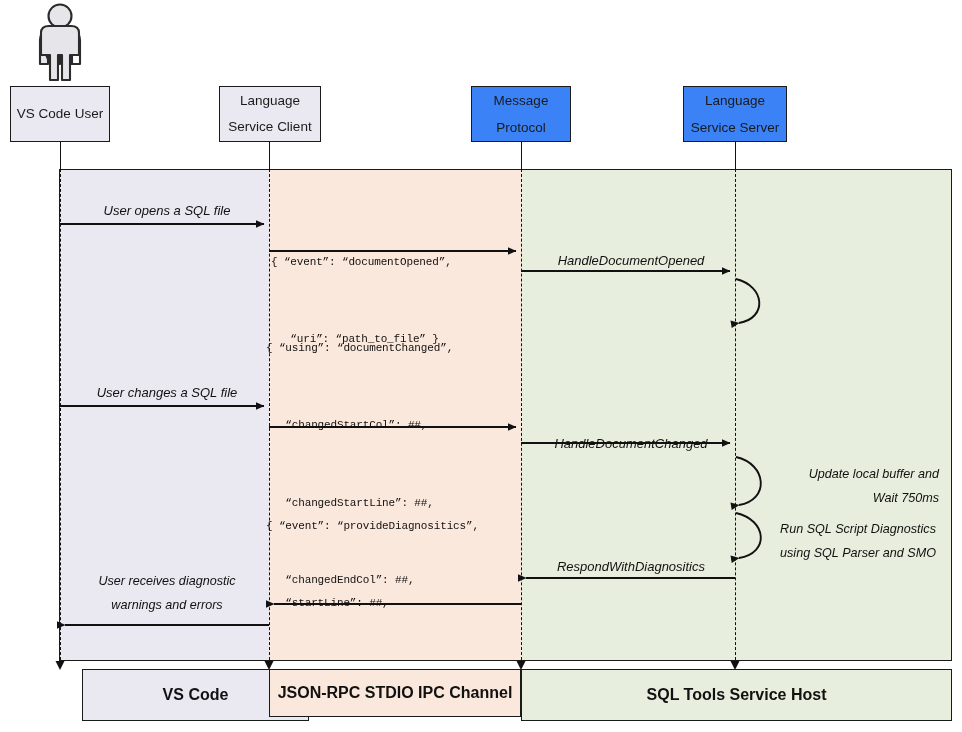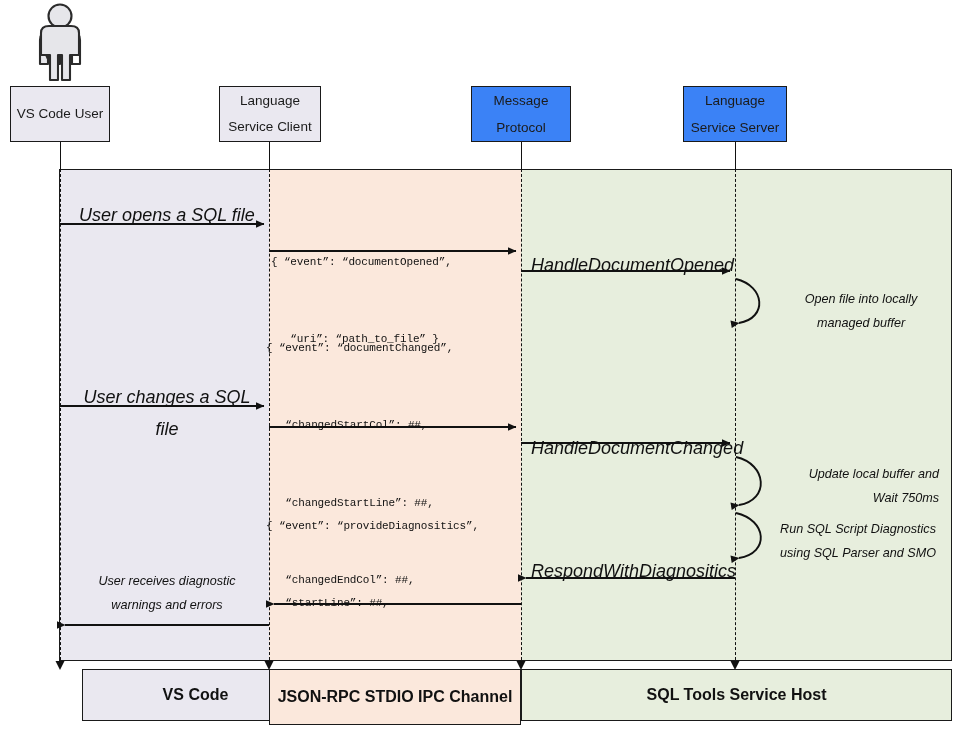--- a/index.html
+++ b/index.html
@@ -41,21 +41,21 @@
     position:absolute;box-sizing:border-box;border:1.6px solid #1a1a1a;
     display:flex;align-items:center;justify-content:center;
     font-weight:bold;font-size:16px;color:#111;text-align:center;
   }
   .foot.lav{background:#eae8f0;}
   .foot.pch{background:#fbe8dc;}
   .foot.grn{background:#e7eedd;}
 
   
   .msglabel{
-    position:absolute;font-style:italic;font-size:18px;color:#111;
+    position:absolute;font-style:italic;font-size:13px;color:#111;
     text-align:center;line-height:1.75;white-space:pre-line;
   }
   .note{
     position:absolute;font-style:italic;font-size:12.6px;color:#111;
     line-height:1.9;white-space:pre-line;
   }
   .note.ctr{text-align:center;}
 
   
   .json{
@@ -158,57 +158,55 @@
   <div class="msglabel" style="left:72px;top:200px;width:190px;">User opens a SQL file</div>
 
   <div class="msglabel" style="left:531px;top:250px;width:200px;">HandleDocumentOpened</div>
 
   <div class="msglabel" style="left:72px;top:382px;width:190px;">User changes a SQL file</div>
 
   <div class="msglabel" style="left:531px;top:433px;width:200px;">HandleDocumentChanged</div>
 
   <div class="msglabel" style="left:531px;top:556px;width:200px;">RespondWithDiagnositics</div>
 
-  <div class="note ctr" style="left:771px;top:288px;width:180px;">Open file into locally
-managed buffer</div>
 
   <div class="note ctr" style="left:771px;top:463px;width:168px;text-align:right;">Update local buffer and
 Wait 750ms</div>
 
   <div class="note ctr" style="left:765px;top:518px;width:186px;">Run SQL Script Diagnostics
 using SQL Parser and SMO</div>
 
   <div class="note ctr" style="left:73px;top:570px;width:188px;">User receives diagnostic
 warnings and errors</div>
 
   <div class="json" style="left:271px;top:198px;">
     <div>{ “event”: “documentOpened”,</div>
     <div>   “uri”: “path_to_file” }</div>
   </div>
 
   <div class="json" style="left:266px;top:284px;">
-    <div>{ “event”: “documentChanged”,</div>
+    <div>{ “using”: “documentChanged”,</div>
     <div>   “changedStartCol”: ##,</div>
     <div>   “changedStartLine”: ##,</div>
     <div>   “changedEndCol”: ##,</div>
     
   </div>
 
   <div class="json" style="left:266px;top:462px;">
     <div>{ “event”: “provideDiagnositics”,</div>
     <div>   “startLine”: ##,</div>
     <div>   “startCol”: ##,</div>
     
     
     
   </div>
 
   <div class="foot lav" style="left:60px;top:669px;width:227px;height:52px;margin-left:22px;">
     <span>VS Code</span>
   </div>
-  <div class="foot pch" style="left:269px;top:669px;width:252px;height:56px;">
+  <div class="foot pch" style="left:269px;top:669px;width:252px;height:48px;">
     <span>JSON-RPC STDIO IPC Channel</span>
   </div>
   <div class="foot grn" style="left:521px;top:669px;width:431px;height:52px;">
     <span>SQL Tools Service Host</span>
   </div>
 
 </div>
 
 </body></html>

